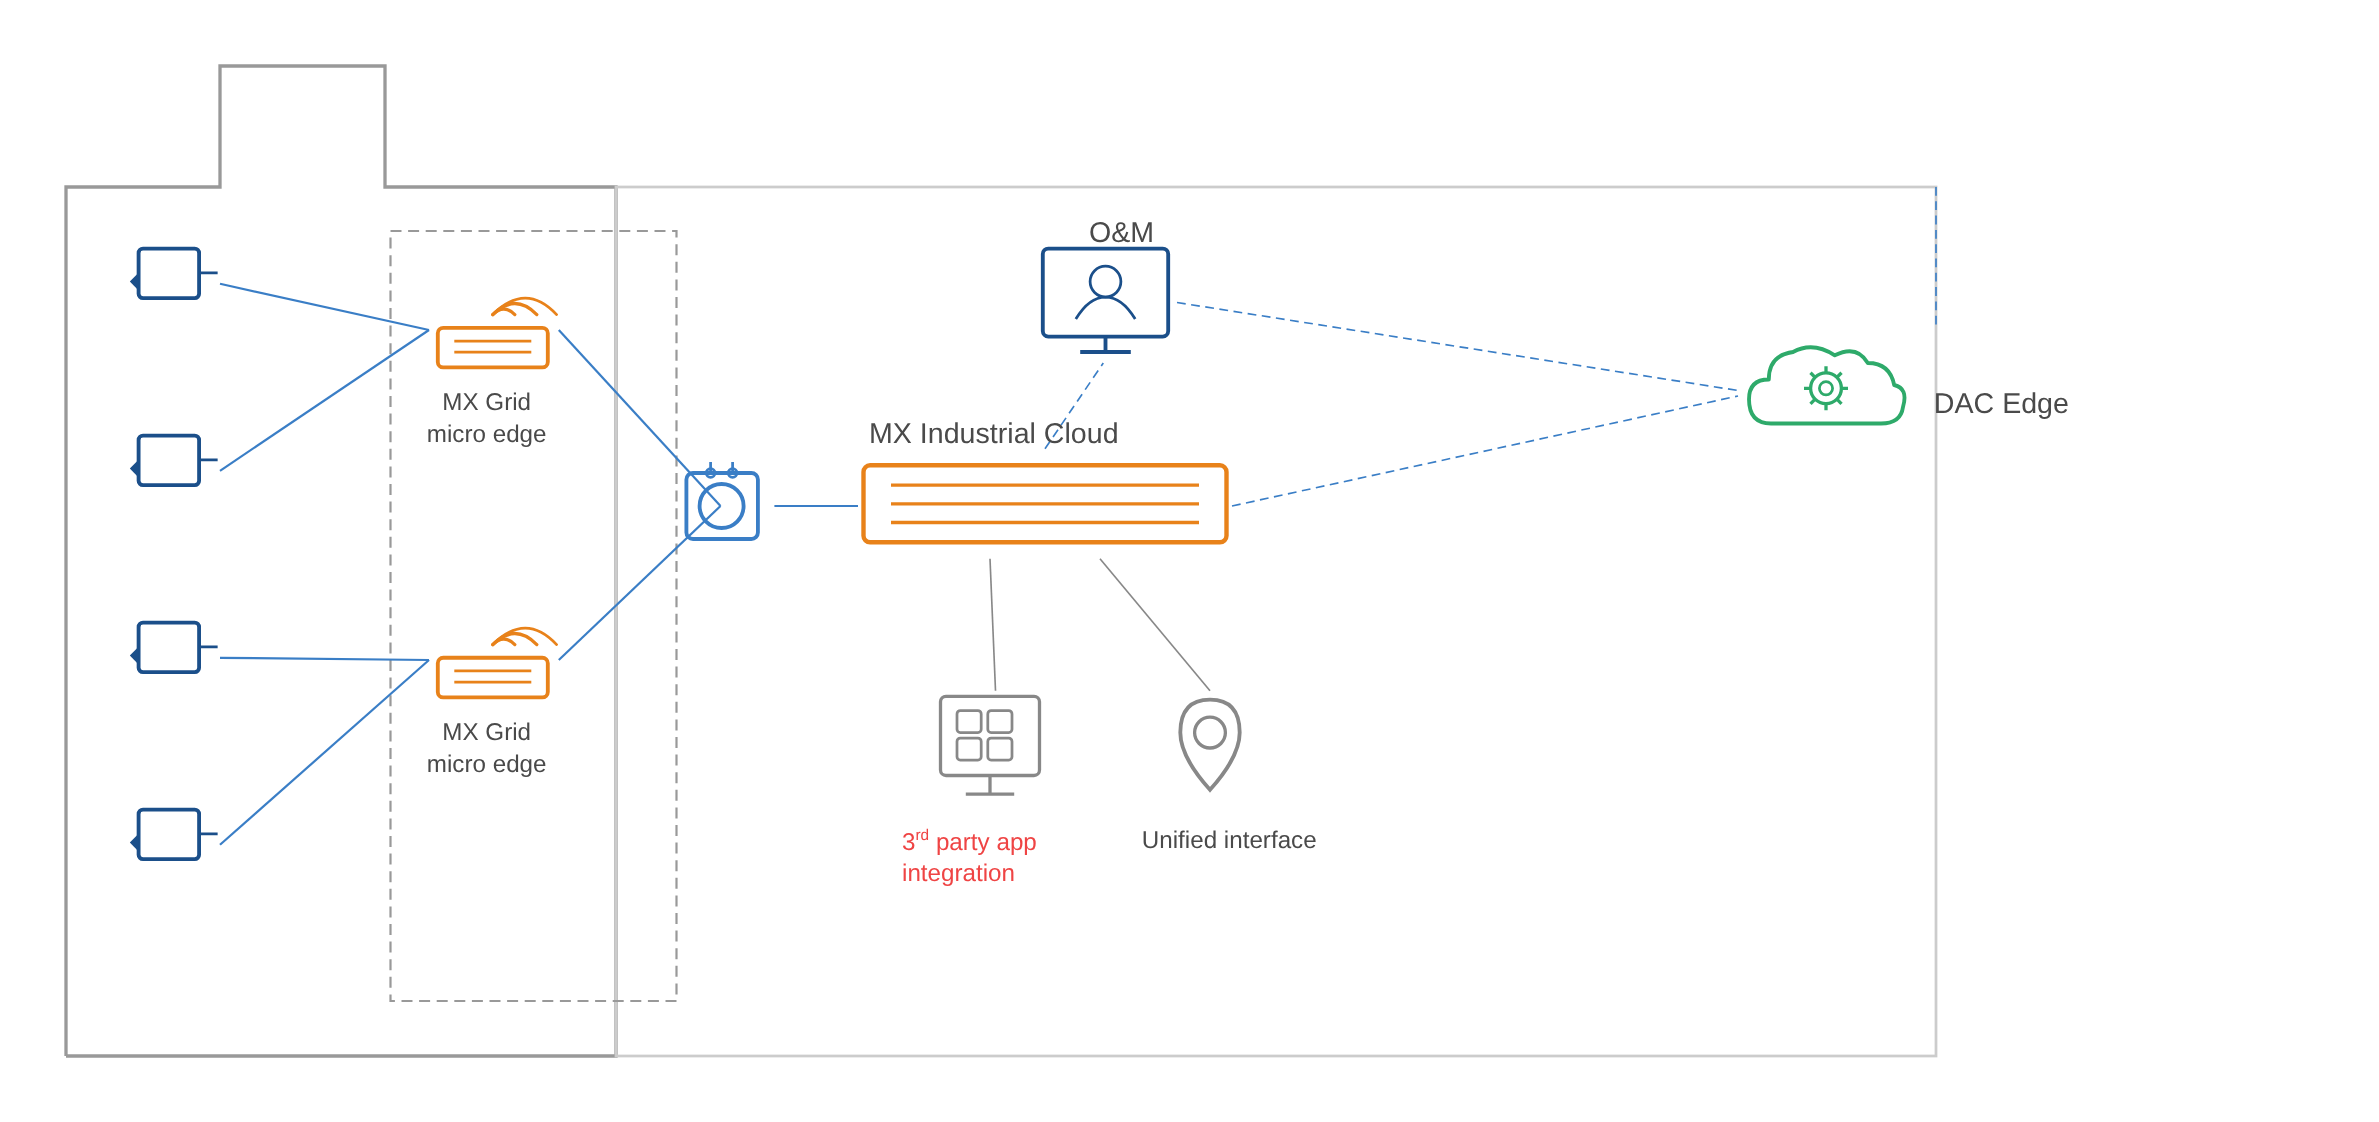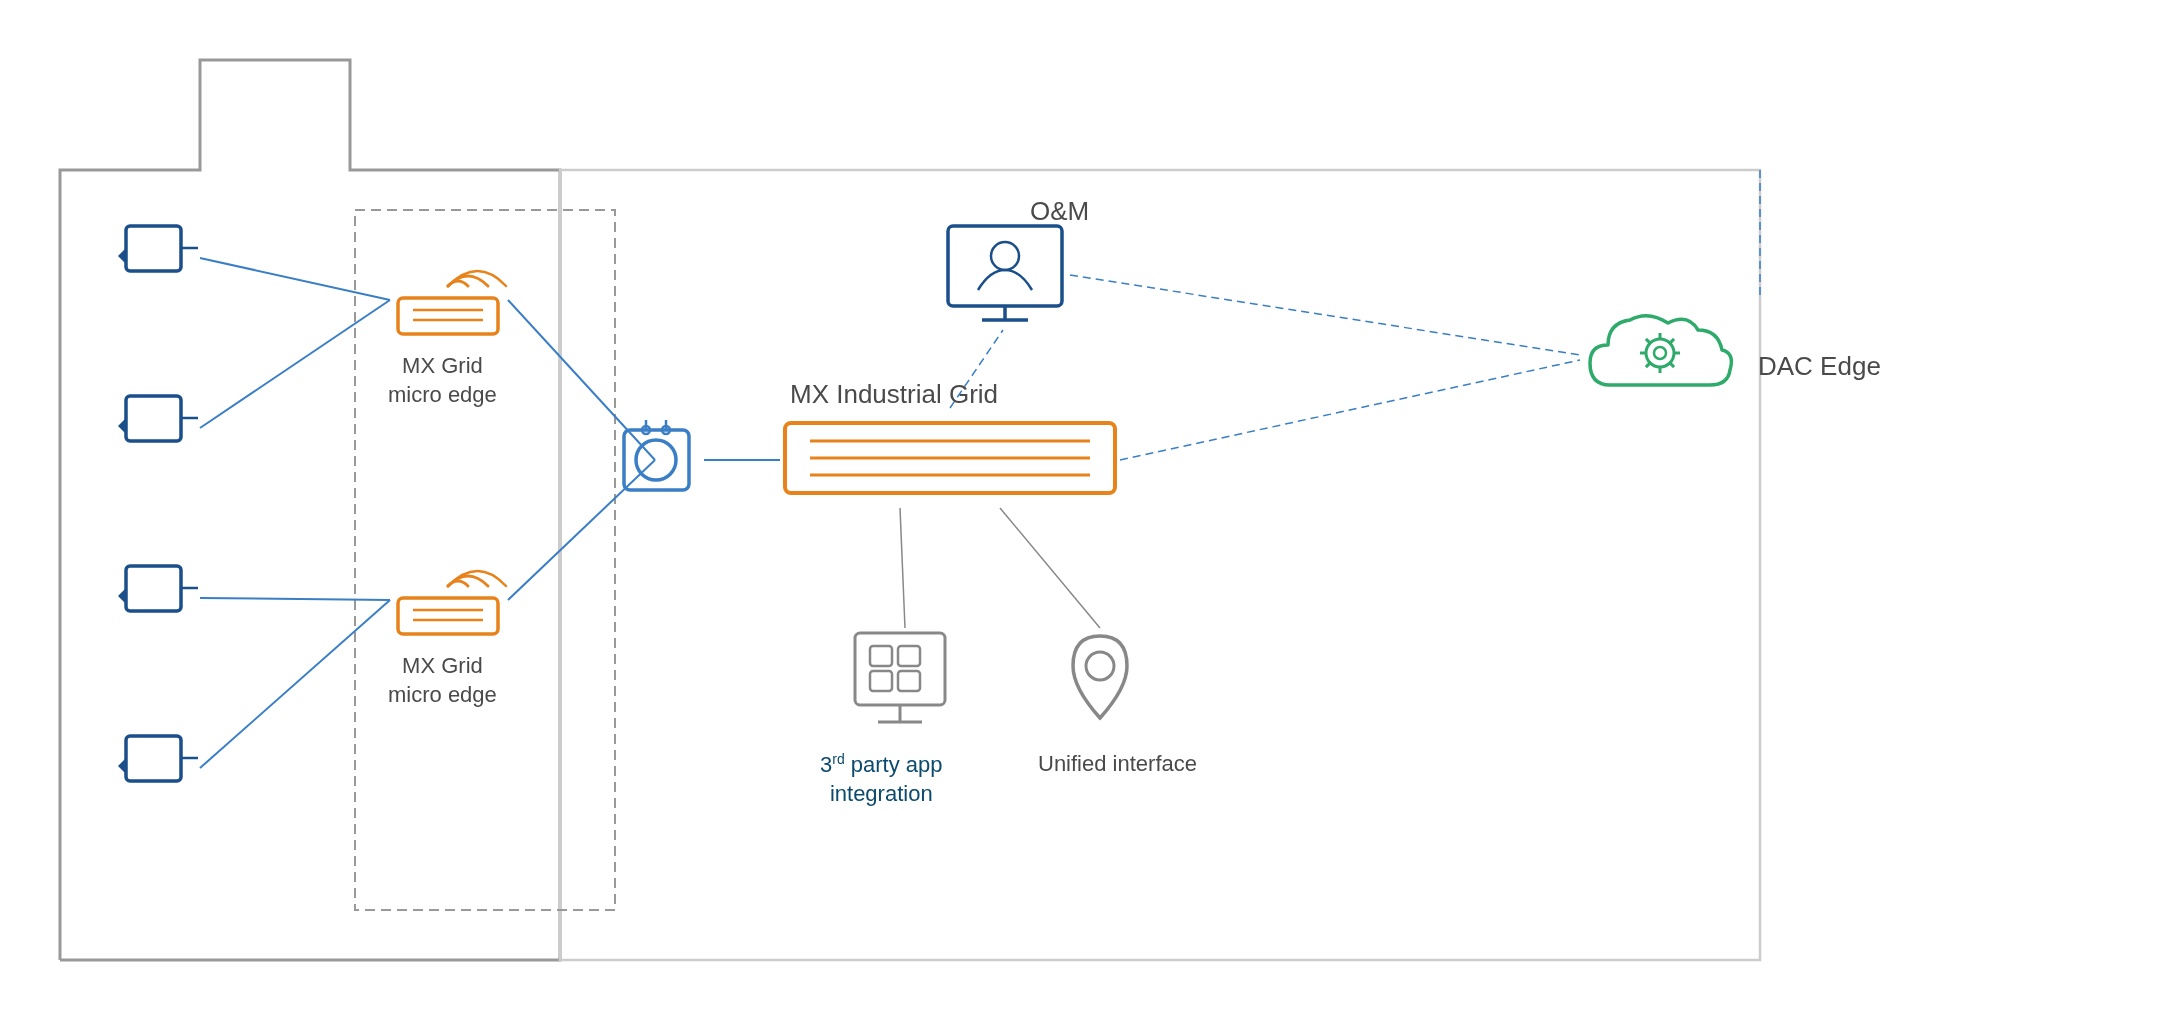--- a/index.html
+++ b/index.html
@@ -54,21 +54,20 @@
       font-size: 26px;
       color: #4a4a4a;
       font-weight: 400;
     }
 
     .label-om {
       left: 965px;
       top: 192px;
       font-size: 26px;
       color: #4a4a4a;
-      margin-left: 40px;
     }
 
     .label-dac-cloud {
       left: 1660px;
       top: 348px;
       font-size: 26px;
       color: #4a4a4a;
     }
 
     .label-3rd-party {
@@ -337,20 +336,20 @@
 
     <path d="M45,8 Q72,8 72,38 Q72,60 45,90 Q18,60 18,38 Q18,8 45,8 Z" fill="none" stroke="#888" stroke-width="3.5"></path>
 
     <circle cx="45" cy="38" r="14" fill="none" stroke="#888" stroke-width="3"></circle>
   </svg>
 
   <div class="label label-mx-grid-top" style="left:388px; top:352px; font-size:22px; color:#4a4a4a; white-space:pre-line; text-align:center;">MX Grid
 micro edge</div>
   <div class="label label-mx-grid-bottom" style="left:388px; top:652px; font-size:22px; color:#4a4a4a; white-space:pre-line; text-align:center;">MX Grid
 micro edge</div>
-  <div class="label label-mx-industrial" style="left:790px; top:378px; font-size:26px; color:#4a4a4a;">MX Industrial Grid</div>
+  <div class="label label-mx-industrial" style="left:790px; top:378px; font-size:26px; color:#4a4a4a;">MX Industrial Cloud</div>
   <div class="label label-om" style="left:990px; top:195px; font-size:26px; color:#4a4a4a;">O&amp;M</div>
   <div class="label label-dac-cloud" style="left:1758px; top:350px; font-size:26px; color:#4a4a4a;">DAC Edge</div>
-  <div class="label label-3rd-party" style="left:820px; top:750px; font-size:22px; color:#0c4a6e; text-align:center; line-height:1.3;">3<sup style="font-size:14px;">rd</sup> party app<br>integration</div>
+  <div class="label label-3rd-party" style="left:820px; top:750px; font-size:22px; color:#ef4444; text-align:left; line-height:1.3;">3<sup style="font-size:14px;">rd</sup> party app<br>integration</div>
   <div class="label label-unified" style="left:1038px; top:750px; font-size:22px; color:#4a4a4a; text-align:center; line-height:1.3;">Unified
 interface</div>
 
 </div>
 
 </body></html>

